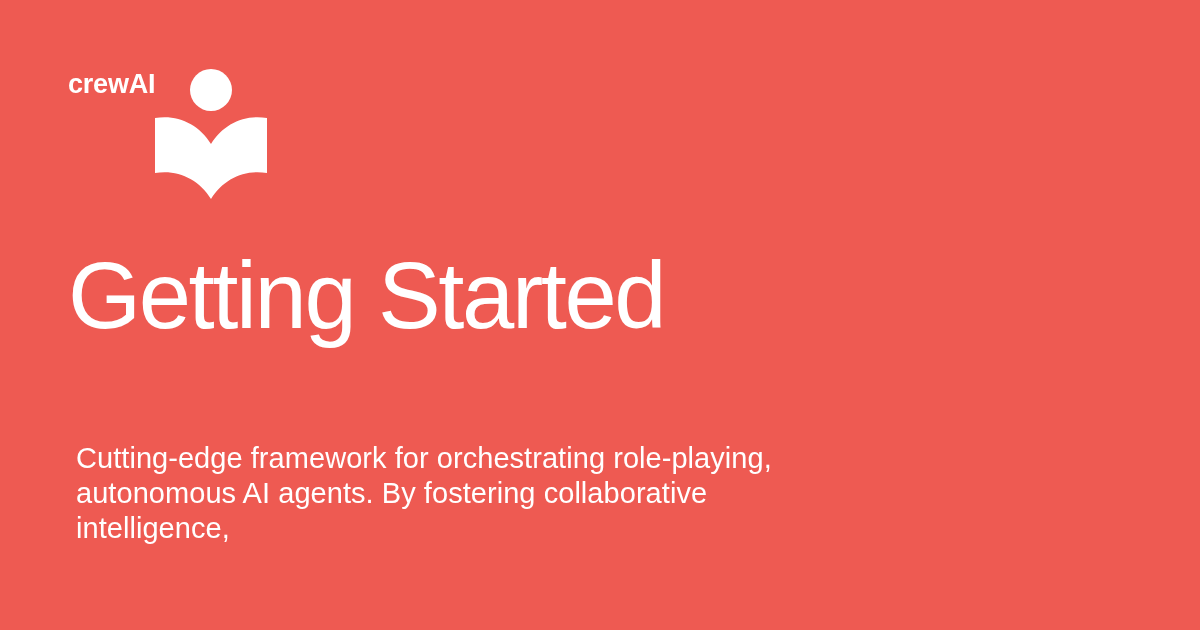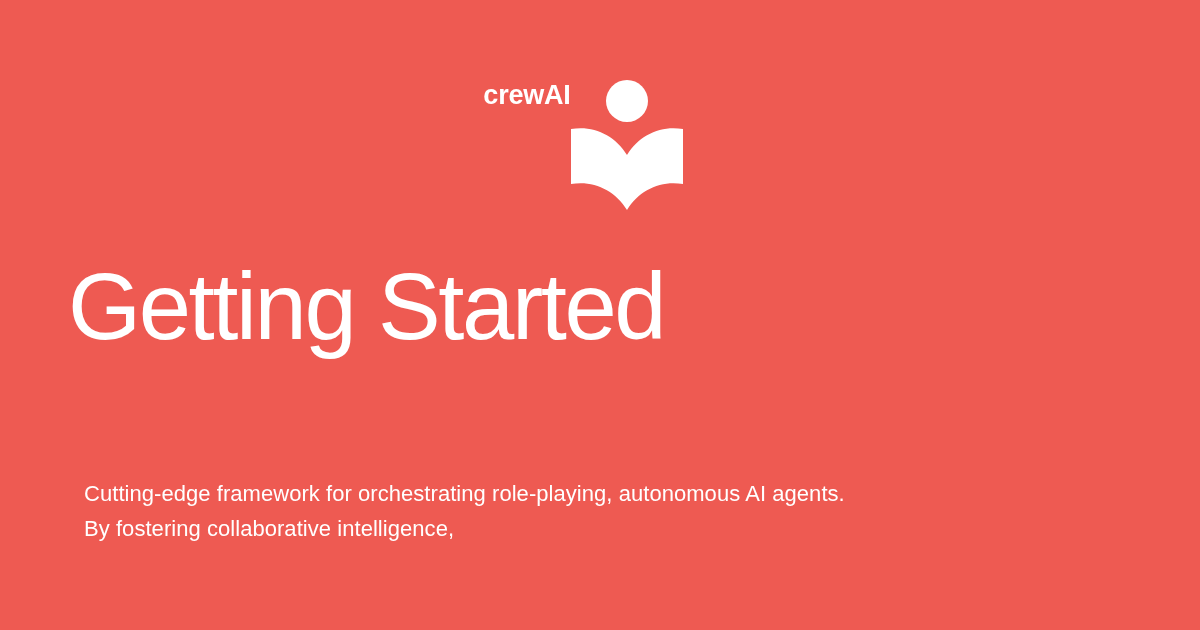--- a/index.html
+++ b/index.html
@@ -21,23 +21,22 @@
     height: 630px;
     background: #ee5a52;
     padding: 62px 68px 48px 68px;
     display: flex;
     flex-direction: column;
     justify-content: flex-start;
   }
   .brand-row {
     display: flex;
     align-items: flex-start;
-    justify-content: center;
+    justify-content: flex-start;
     width: 100%;
-    margin-top: 11px;
   }
   .brand-name {
     font-size: 27px;
     font-weight: bold;
     line-height: 1.1;
     color: #ffffff;
     letter-spacing: -0.2px;
     margin: 8px 0 0 0;
     white-space: nowrap;
   }
@@ -57,23 +56,23 @@
     line-height: 1.06;
     letter-spacing: -2.4px;
     color: #ffffff;
     margin-top: 46px;
     white-space: nowrap;
   }
   .spacer {
     flex: 1 1 auto;
   }
   .page-description {
-    margin: 16px;
+    margin: 8px;
     padding: 0;
-    font-size: 22px;
+    font-size: 29px;
     font-weight: normal;
     line-height: 35px;
     color: #ffffff;
     max-width: 790px;
     letter-spacing: 0.05px;
     margin-bottom: 36px;
   }
 </style>
 </head>
 <body>

